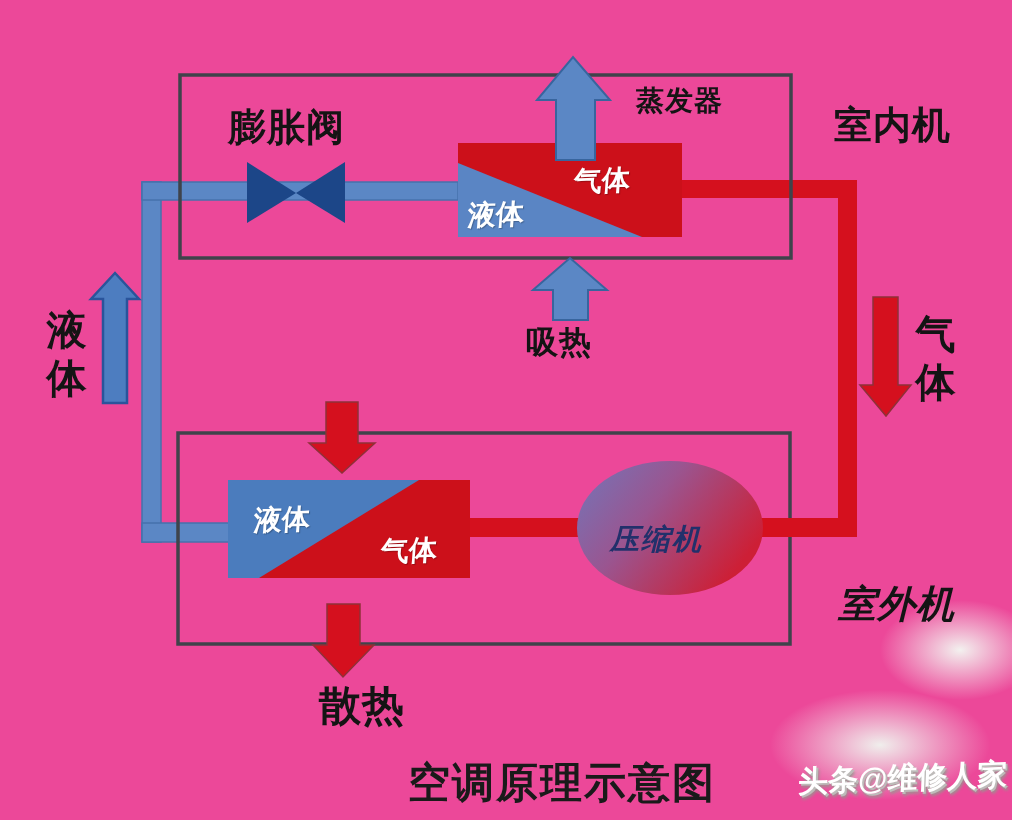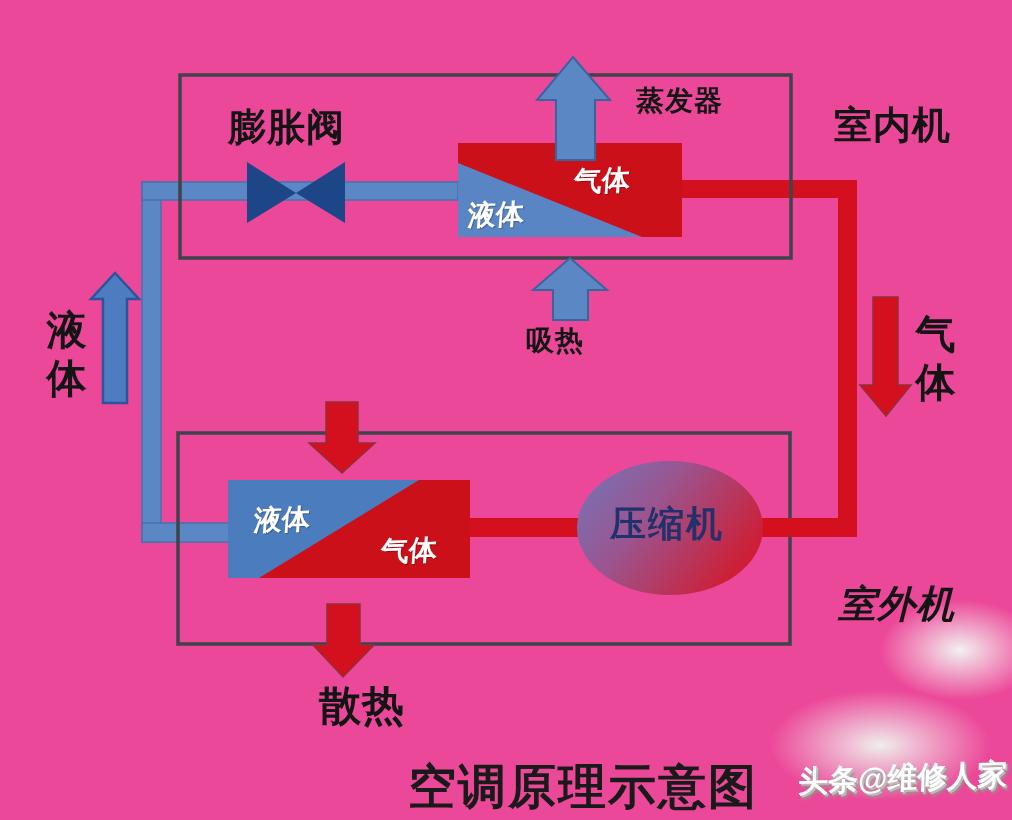--- a/index.html
+++ b/index.html
@@ -20,21 +20,21 @@
   .inner-label{
     position:absolute;color:#ffffff;font-weight:bold;white-space:nowrap;
     transform:skewX(-6deg) rotate(-2deg);
     text-shadow:1px 1px 1px rgba(0,0,0,0.25);
   }
   .comp-label{
     position:absolute;color:#22306b;font-weight:bold;white-space:nowrap;
     letter-spacing:2px;
   }
   #title{
-    position:absolute;left:408px;top:755px;font-size:48px;font-weight:bold;
+    position:absolute;left:408px;top:755px;font-size:42px;font-weight:bold;
     color:#1a1a1a;letter-spacing:2px;text-align:right;
   }
   #watermark{
     position:absolute;left:798px;top:758px;font-size:30px;font-weight:bold;
     color:#ffffff;white-space:nowrap;
     text-shadow:2px 2px 0 #bdbbb9,3px 4px 3px #97958f;
     transform:rotate(-2deg) skewX(-4deg);
   }
 </style>
 </head>
@@ -83,28 +83,28 @@
 
     <path d="M873,297 H898 V385 H911 L886,416 L860,385 H873 Z" fill="#d5101e" stroke="#8f3038" stroke-width="1.5"></path>
     <path d="M326,402 H358 V443 H375 L342,473 L309,443 H326 Z" fill="#d5101e" stroke="#8f3038" stroke-width="1.5"></path>
     <path d="M327,604 H360 V645 H374 L343,677 L313,645 H327 Z" fill="#d5101e" stroke="#8f3038" stroke-width="1.5"></path>
   </svg>
 
   <div class="label" style="left:228px;top:108px;font-size:38px;">膨胀阀</div>
   <div class="label" style="left:636px;top:86px;font-size:28px;">蒸发器</div>
   <div class="label" style="left:834px;top:106px;font-size:38px;text-align:center;">室内机</div>
   <div class="label vlabel" style="left:44px;top:306px;width:46px;font-size:40px;">液体</div>
-  <div class="label" style="left:526px;top:326px;font-size:28px;">吸热</div>
+  <div class="label" style="left:526px;top:326px;font-size:32px;">吸热</div>
   <div class="label vlabel" style="left:913px;top:310px;width:46px;font-size:40px;">气体</div>
   <div class="label" style="left:838px;top:585px;font-size:38px;font-style:italic;">室外机</div>
   <div class="label" style="left:296px;top:684px;font-size:42px;margin-left:23px;">散热</div>
 
   <div class="inner-label" style="left:468px;top:196px;font-size:28px;">液体</div>
   <div class="inner-label" style="left:574px;top:162px;font-size:28px;">气体</div>
   <div class="inner-label" style="left:254px;top:501px;font-size:28px;">液体</div>
   <div class="inner-label" style="left:381px;top:532px;font-size:28px;">气体</div>
 
-  <div class="comp-label" style="left:610px;top:500px;font-size:36px;">压缩机</div>
+  <div class="comp-label" style="left:610px;top:520px;font-size:29px;font-style:italic;">压缩机</div>
 
   <div id="title">空调原理示意图</div>
   <div id="watermark">头条@维修人家</div>
 
 </div>
 
 </body></html>

